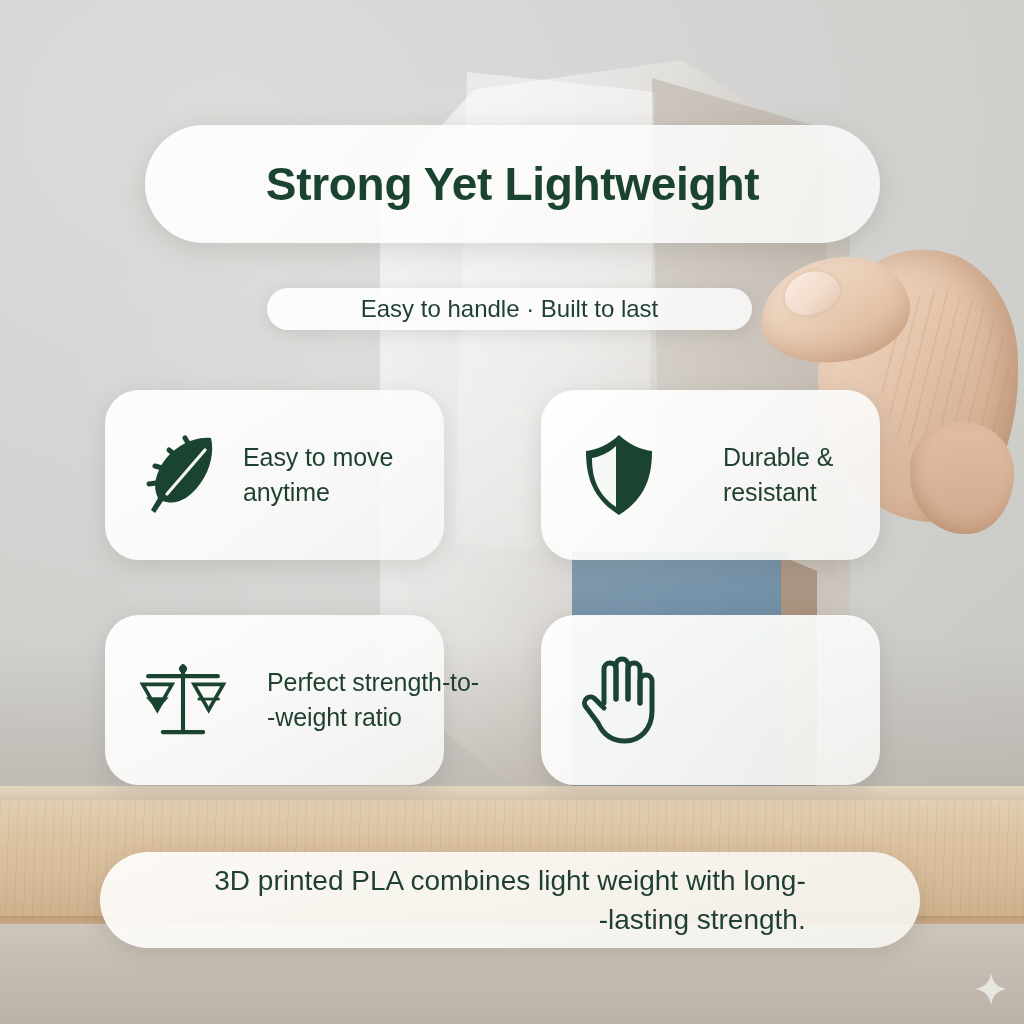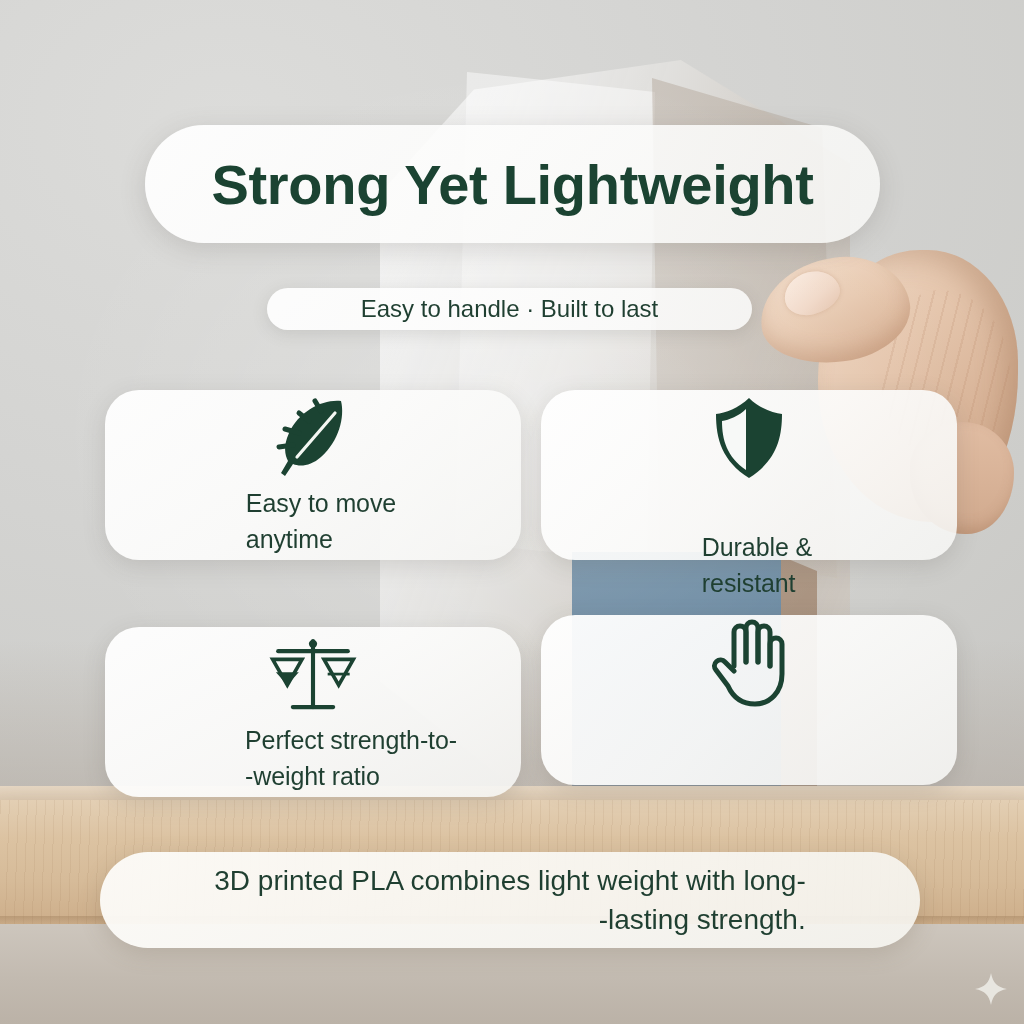--- a/index.html
+++ b/index.html
@@ -166,21 +166,21 @@
     height: 118px;
     border-radius: 59px;
     background: linear-gradient(135deg, rgba(255,255,255,0.94) 0%, rgba(252,252,251,0.90) 45%, rgba(247,247,245,0.88) 100%);
     box-shadow: 0 6px 26px rgba(90,85,78,0.18);
     display: flex;
     align-items: center;
     justify-content: center;
   }
   .title-text {
     color: #1b4332;
-    font-size: 56px;
+    font-size: 46px;
     font-weight: bold;
     letter-spacing: -0.3px;
     white-space: nowrap;
   }
 
   .pill-sub {
     position: absolute;
     left: 267px;
     top: 288px;
     width: 485px;
@@ -200,34 +200,33 @@
 
   .card-grid {
     position: absolute;
     left: 105px;
     top: 390px;
     width: 818px;
     height: 395px;
   }
   .card {
     position: absolute;
-    width: 416px;
+    width: 339px;
     height: 170px;
     border-radius: 34px;
     background: linear-gradient(140deg, rgba(255,255,255,0.95) 0%, rgba(252,252,251,0.92) 50%, rgba(246,246,244,0.88) 100%);
     box-shadow: 0 6px 22px rgba(90,85,78,0.17);
     display: flex;
     align-items: center;
     padding: 0 18px 0 34px;
     box-sizing: border-box;
-    flex-direction: column;
   }
   .card.c0 { left: 0;   top: 0;   }
   .card.c1 { left: 436px; top: 0; gap: 44px;  }
-  .card.c2 { left: 0;   top: 237px; }
+  .card.c2 { left: 0;   top: 225px; gap: 24px; }
   .card.c3 { left: 436px; top: 225px; }
 
   .card-icon {
     flex: 0 0 auto;
     width: 88px;
     height: 96px;
     display: flex;
     align-items: center;
     justify-content: center;
     margin-right: 16px;

